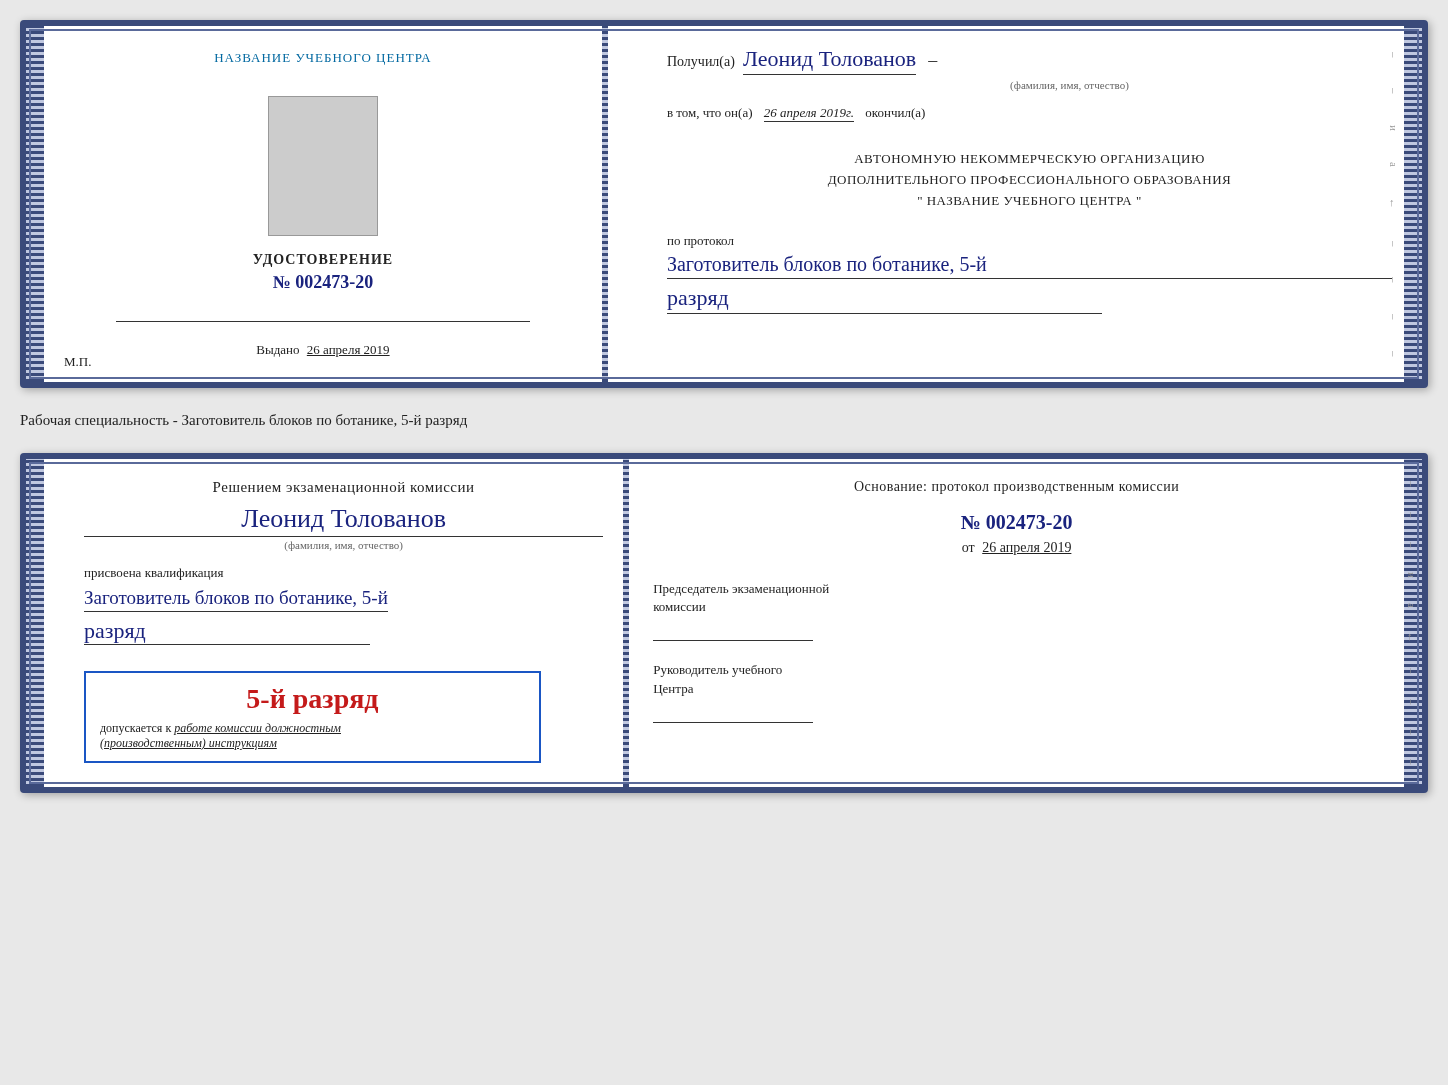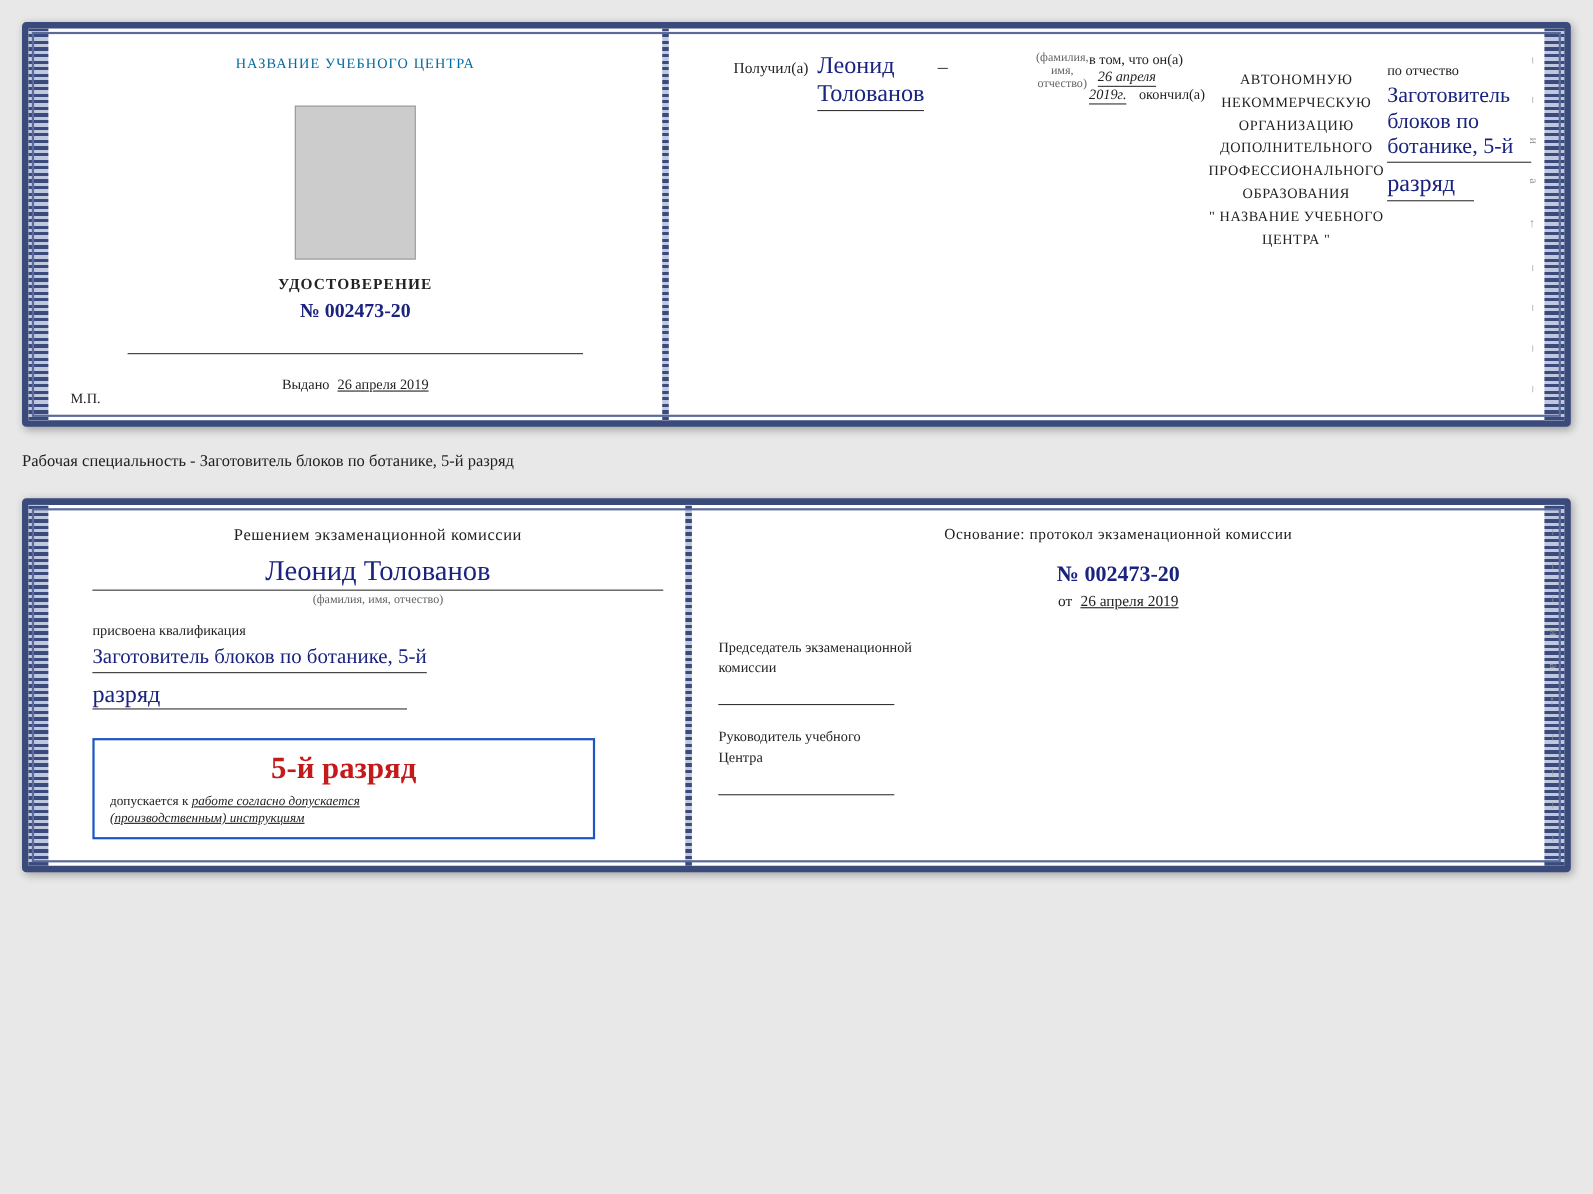--- a/index.html
+++ b/index.html
@@ -69,21 +69,21 @@
       display: flex;
       flex-direction: column;
       align-items: center;
       position: relative;
     }
 
     .cert-page-right {
       flex: 1.4;
       padding: 20px 12px;
       display: flex;
-      flex-direction: row;
+      flex-direction: column;
       position: relative;
       margin-left: 47px;
     }
 
     
     .cert-title-center {
       text-align: center;
       font-size: 13px;
       font-weight: normal;
       letter-spacing: 1px;
@@ -416,21 +416,21 @@
         <span>окончил(а)</span>
       </div>
 
       <div class="auto-org-block">
         <p>АВТОНОМНУЮ НЕКОММЕРЧЕСКУЮ ОРГАНИЗАЦИЮ</p>
         <p>ДОПОЛНИТЕЛЬНОГО ПРОФЕССИОНАЛЬНОГО ОБРАЗОВАНИЯ</p>
         <p>"  НАЗВАНИЕ УЧЕБНОГО ЦЕНТРА   "</p>
       </div>
 
       <div class="profession-block">
-        <div class="profession-label">по отчество</div>
+        <div class="profession-label">по протокол</div>
         <span class="profession-name">Заготовитель блоков по ботанике, 5-й</span>
         <span class="razryad-name">разряд</span>
       </div>
 
       <div class="right-deco-lines">
         <span class="deco-line">–</span>
         <span class="deco-line">–</span>
         <span class="deco-line">и</span>
         <span class="deco-line">а</span>
         <span class="deco-line">←</span>
@@ -455,31 +455,31 @@
       <div class="fio-sub" style="width:100%;">(фамилия, имя, отчество)</div>
 
       <div class="assigned-qual">присвоена квалификация</div>
       <span class="qual-name-large">Заготовитель блоков по ботанике, 5-й</span>
       <span class="razryad-large">разряд</span>
 
       <div class="stamp-box">
         <span class="stamp-razryad">5-й разряд</span>
         <div class="stamp-допуск">
           <span>допускается к</span>
-          <span class="italic-underline" style="font-style:italic; text-decoration:underline;">работе согласно допускается</span>
+          <span class="italic-underline" style="font-style:italic; text-decoration:underline;">работе комиссии должностным</span>
           <br>
           <span class="italic-underline" style="font-style:italic; text-decoration:underline;">(производственным) инструкциям</span>
         </div>
       </div>
     </div>
 
     <div class="cert-divider"></div>
 
     <div class="cert2-right-content">
-      <div class="osnov-text">Основание: протокол экзаменационной комиссии</div>
+      <div class="osnov-text">Основание: протокол производственным комиссии</div>
       <div class="protocol-num">№ 002473-20</div>
       <div class="protocol-date" style="text-align:center; margin-bottom: 24px;">
         <span>от</span>
         <span style="text-decoration:underline; margin-left: 4px;">26 апреля 2019</span>
       </div>
 
       <div class="signature-block">
         <div class="sig-title">
           <span>Председатель экзаменационной</span><br>
           <span>комиссии</span>

